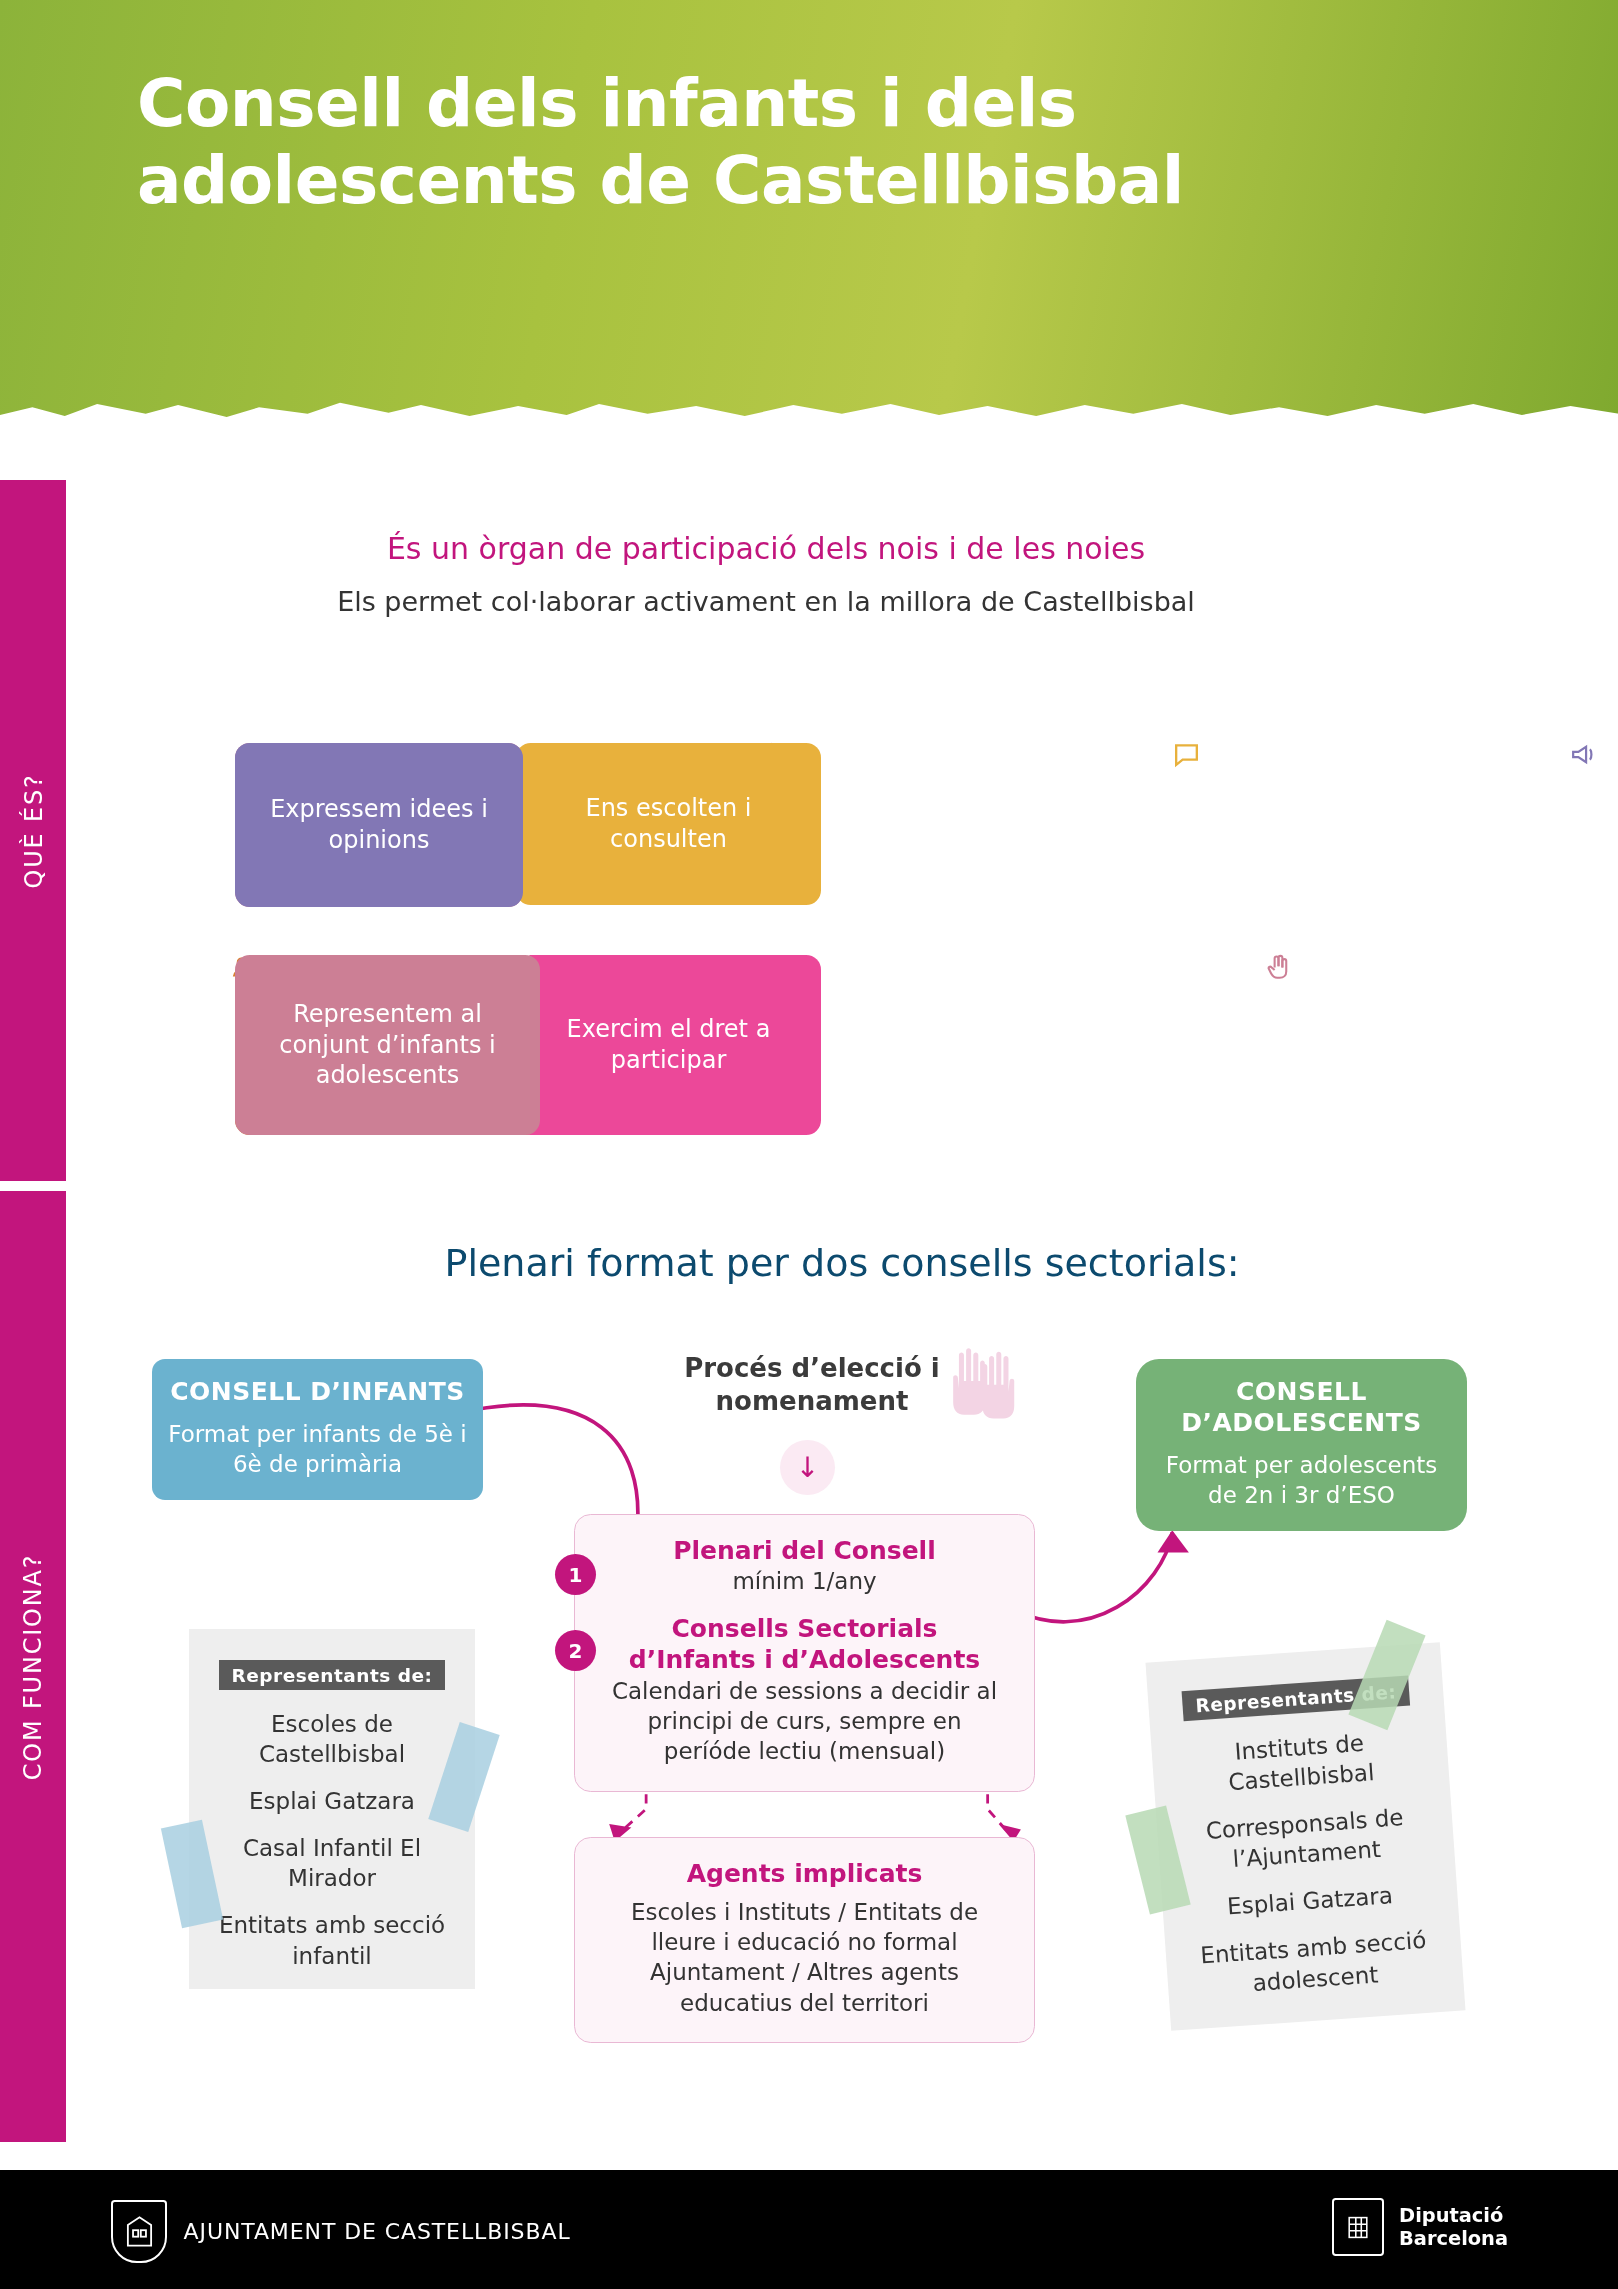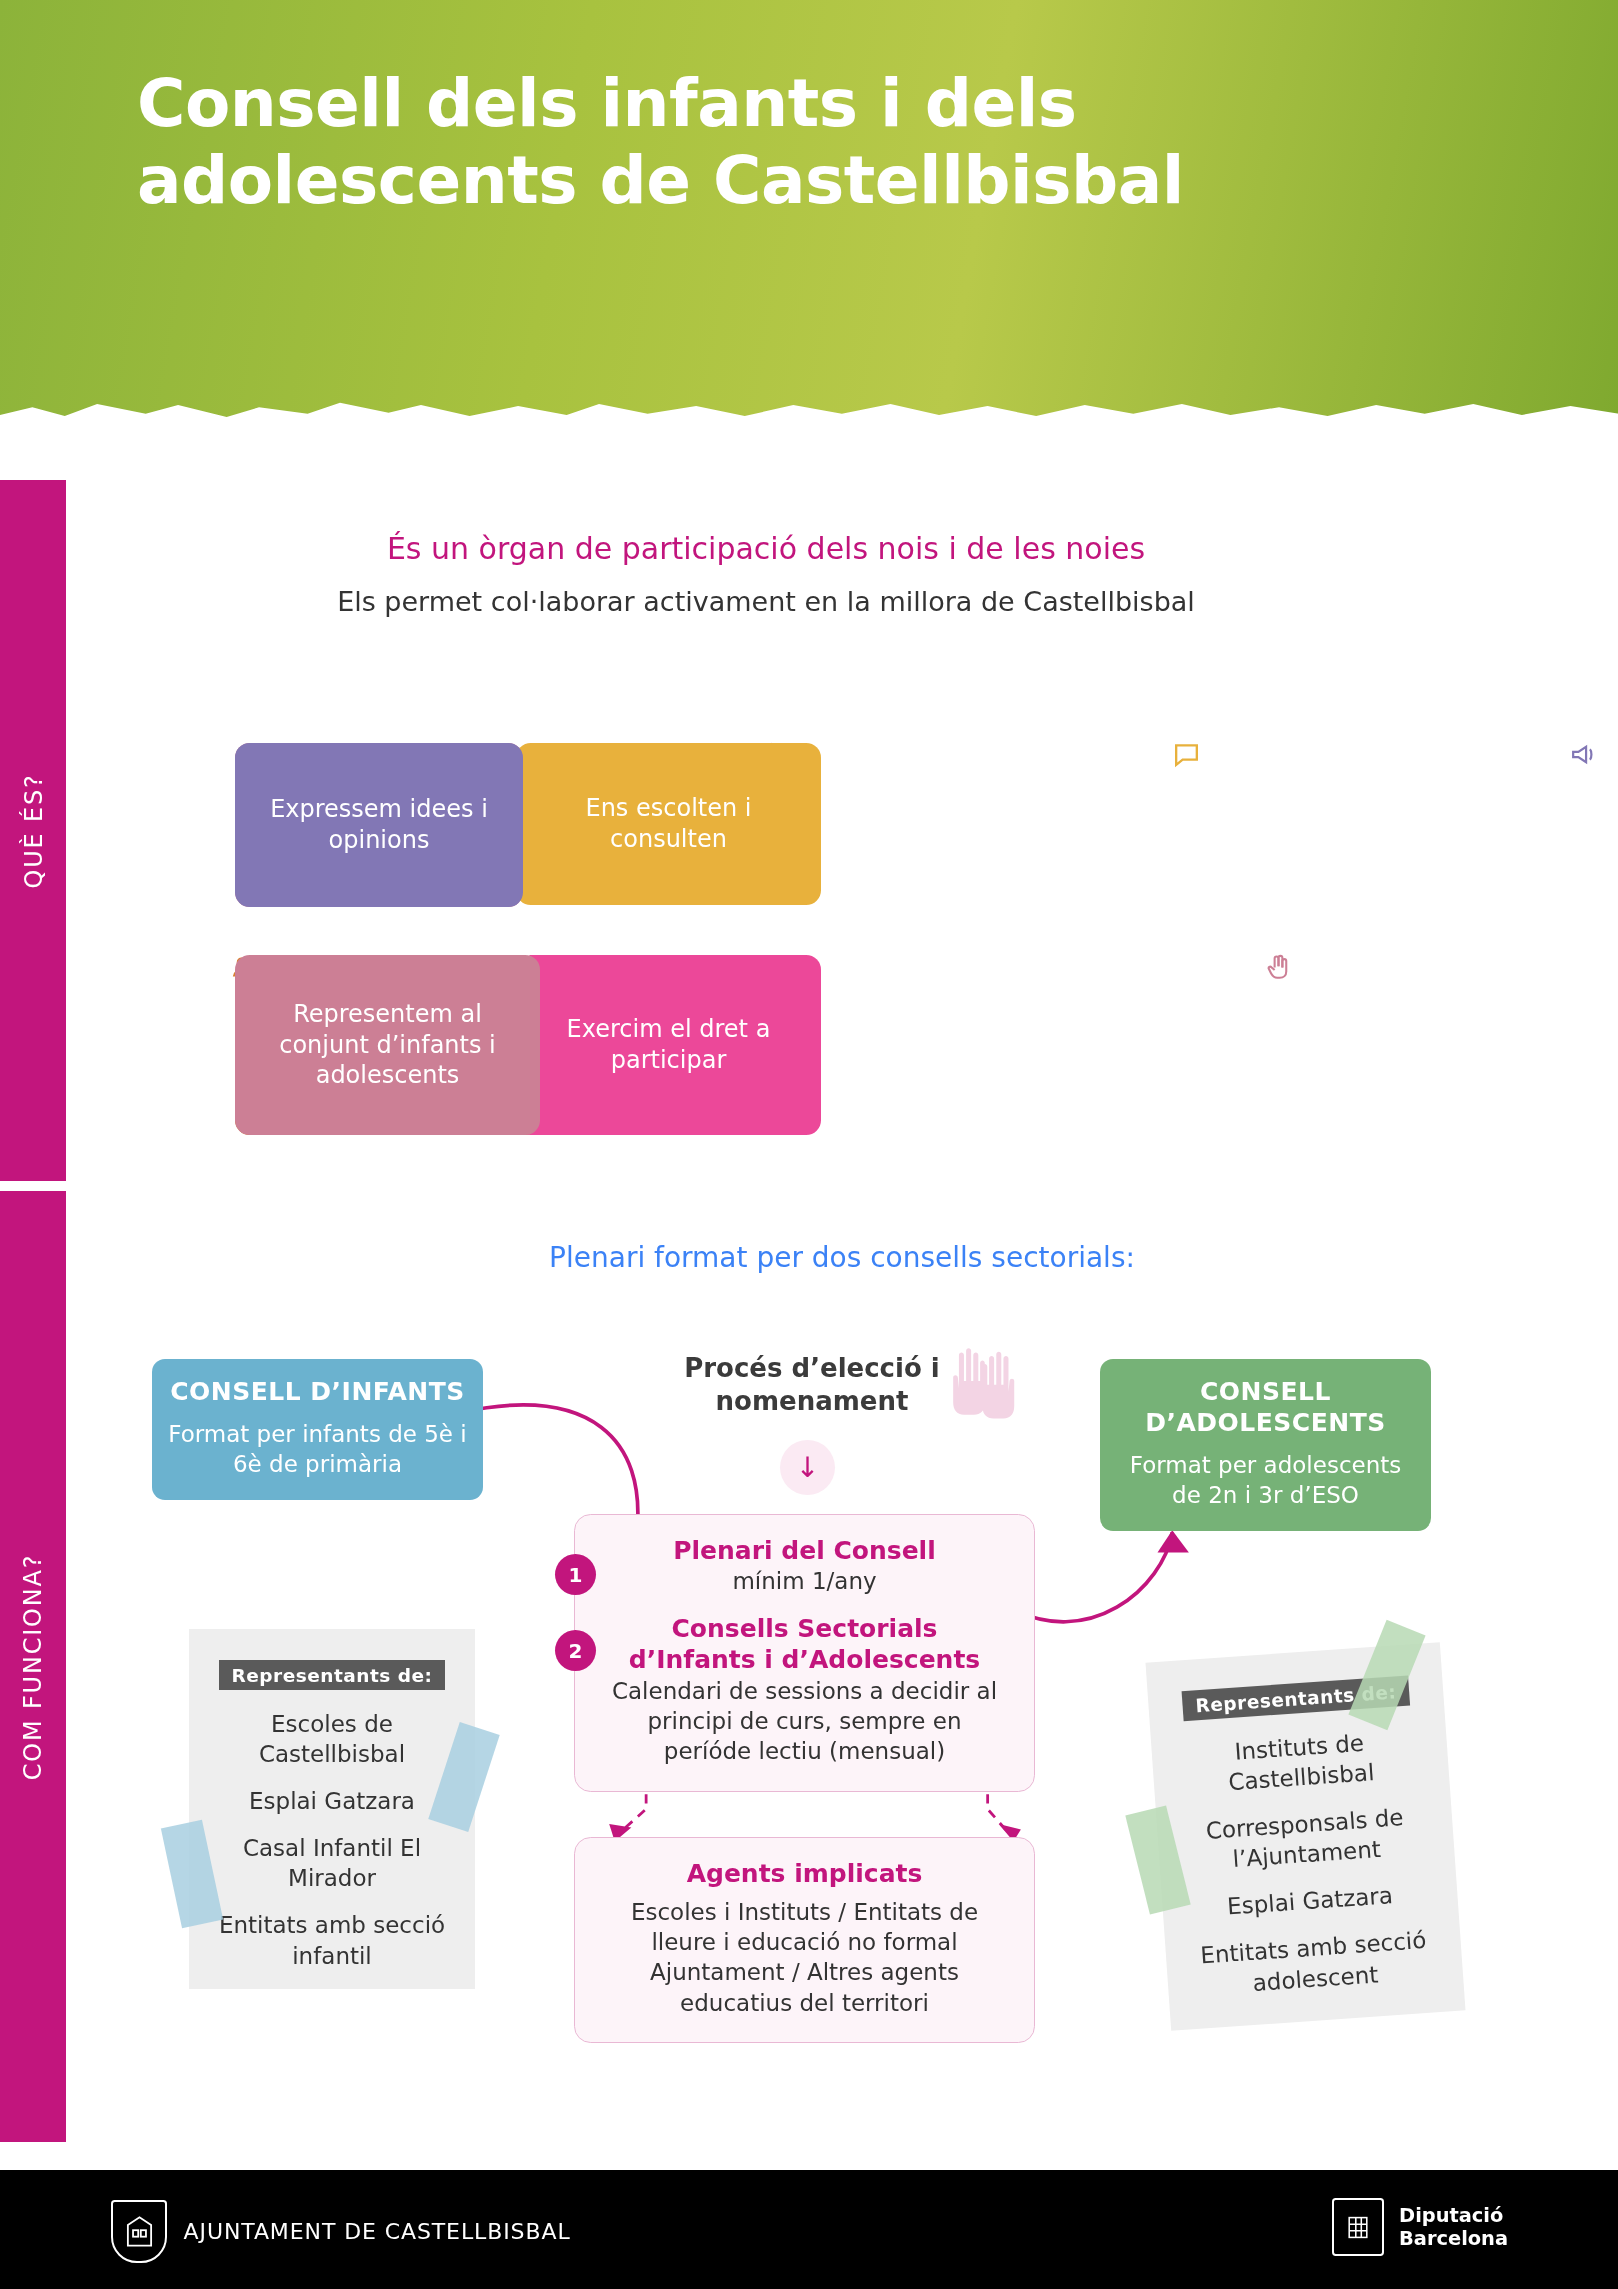--- a/index.html
+++ b/index.html
@@ -59,21 +59,21 @@
     box-sizing:border-box;
   }
   .bubble{
     position:absolute;width:57px;height:57px;border-radius:50%;
     background:#ffffff;display:flex;align-items:center;justify-content:center;
   }
   .bubble svg{width:31px;height:31px;}
   
   .sec-title{
     position:absolute;left:66px;top:1241px;width:1552px;text-align:center;
-    font-size:28px;color:#3b82f6;
+    font-size:38px;color:#0c4a6e;
   }
   .box-consell{
     position:absolute;width:331px;border-radius:13px;color:#ffffff;
     text-align:center;padding:16.6px 13px 20px;box-sizing:border-box;
   }
   .box-consell .ttl{font-size:25px;font-weight:bold;line-height:1.25;letter-spacing:0.5px;}
   .box-consell .sub{font-size:23px;line-height:1.3;margin-top:13px;}
   .proces{
     position:absolute;left:678px;top:1352px;width:268px;text-align:center;
     font-size:26px;font-weight:bold;color:#3b3b3b;line-height:1.25;
@@ -241,21 +241,21 @@
   <polygon points="666,1995 684,1980 660,1976" fill="#c2157d"></polygon>
   <path d="M1070 1890 L 1070 1960 L 1092 1985" stroke="#c2157d" stroke-width="3" fill="none" stroke-dasharray="10 8"></path>
   <polygon points="1098,1995 1082,1976 1106,1982" fill="#c2157d"></polygon>
 </svg>
 
 <div class="box-consell" style="left:152px;top:1359px;background:#6bb2cf;">
   <div class="ttl">CONSELL D’INFANTS</div>
   <div class="sub">Format per infants de 5è i 6è de primària</div>
 </div>
 
-<div class="box-consell" style="left:1100px;top:1359px;background:#76b277;">
+<div class="box-consell" style="left:1136px;top:1359px;background:#76b277;border-radius:23px;">
   <div class="ttl">CONSELL D’ADOLESCENTS</div>
   <div class="sub">Format per adolescents de 2n i 3r d’ESO</div>
 </div>
 
 <div class="proces">Procés d’elecció i nomenament</div>
 
 <div style="position:absolute;left:941px;top:1343px;">
   <svg width="89" height="79" viewBox="0 0 24 22" fill="#f3d4e4">
     <path d="M6 20c-2 0-3-1.4-3-3.4V9.6c0-.8 1.2-.9 1.3 0l.3 3V3.4c0-1 1.4-1 1.4 0v7.2h.6V2.2c0-1 1.4-1 1.4 0v8.4h.6V3.4c0-1 1.4-1 1.4 0v7.2h.5V5.6c0-1 1.3-1 1.3 0V17c0 1.8-1.2 3-3 3H6z"></path>
     <path d="M17 21c2 0 3-1.4 3-3.4v-7c0-.8-1.2-.9-1.3 0l-.3 3V4.4c0-1-1.4-1-1.4 0v7.2h-.6V3.2c0-1-1.4-1-1.4 0v8.4h-.6V4.4c0-1-1.4-1-1.4 0v7.2h-.5V6.6c0-1-1.3-1-1.3 0V18c0 1.8 1.2 3 3 3h2.8z"></path>

